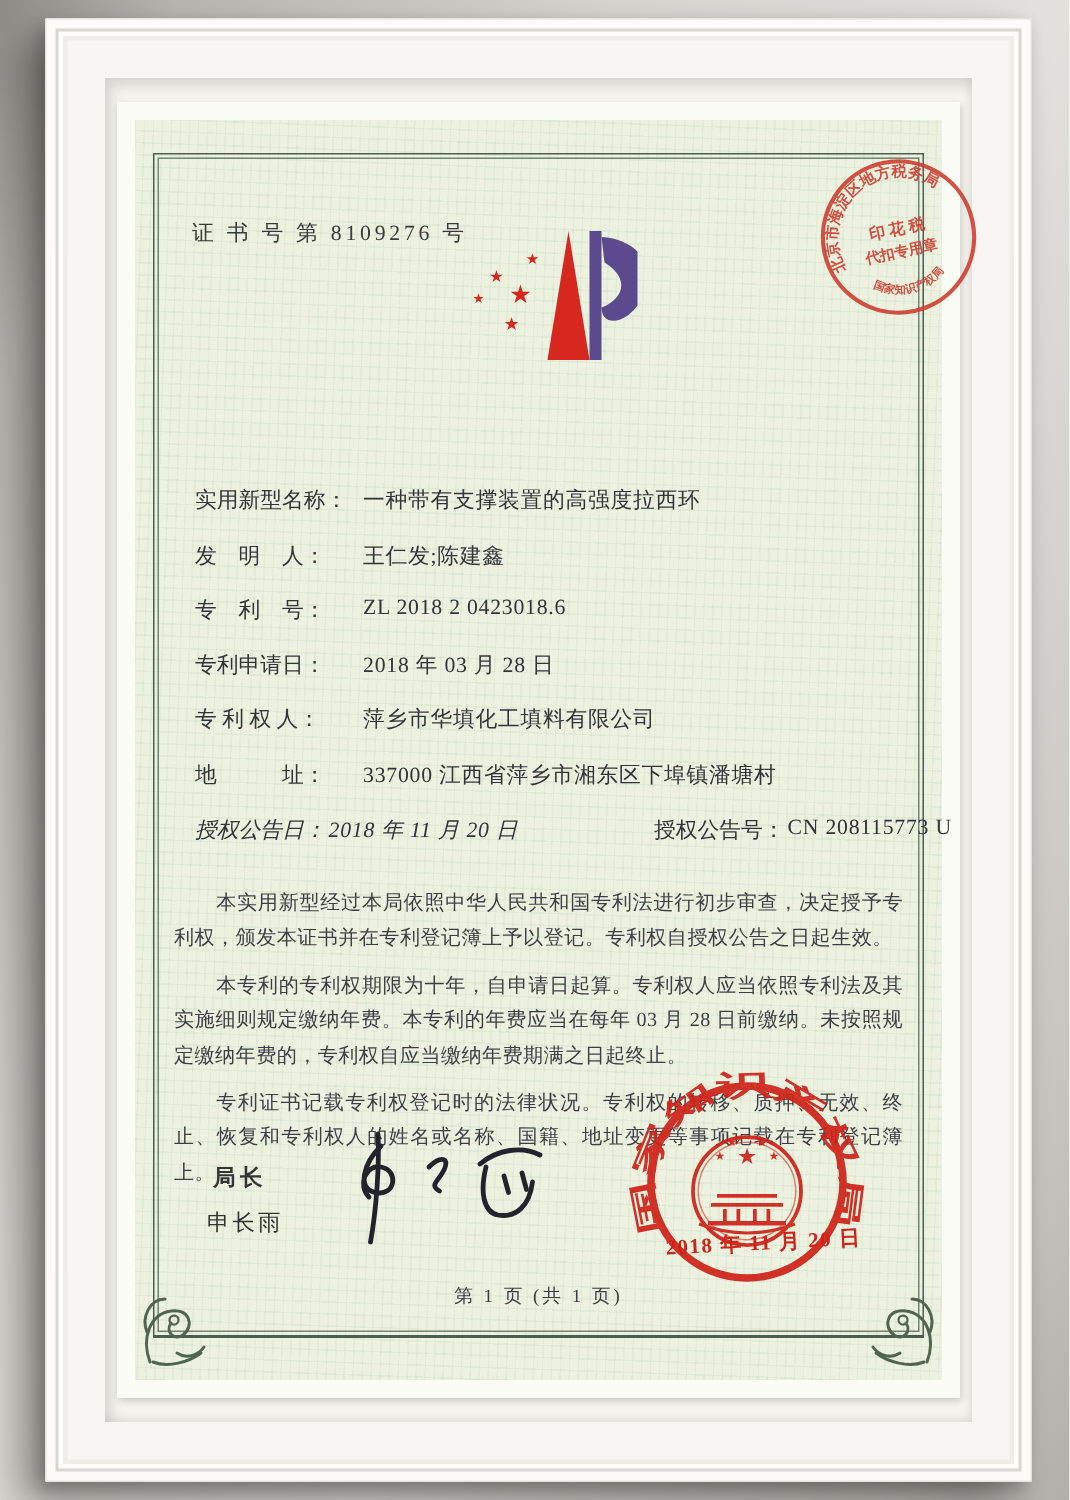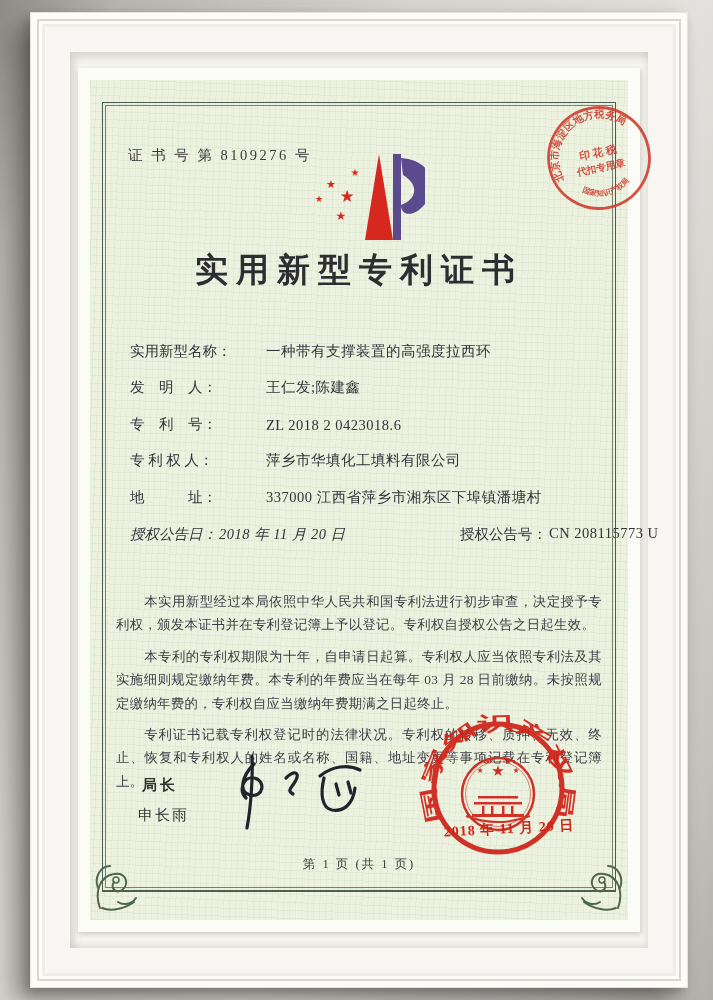--- a/index.html
+++ b/index.html
@@ -43,21 +43,21 @@
   .content{position:absolute;left:16px;right:16px;top:24px;bottom:30px;}
 
   .cert-no{position:absolute;left:22px;top:42px;font-size:14.5px;letter-spacing:2.5px;color:#3a3a3c;}
   .logo{position:absolute;left:189px;top:46px;width:130px;height:94px;}
   .tax-stamp{position:absolute;left:437px;top:-2px;width:112px;height:112px;
     transform:rotate(-12deg);opacity:.88;}
   .title{position:absolute;left:0;right:0;top:144px;text-align:center;
     font-size:33px;font-weight:bold;letter-spacing:8px;color:#2e2e32;}
 
   .fields{position:absolute;left:24px;right:0;top:220px;font-size:14.5px;color:#33333a;}
-  .frow{display:flex;height:36.6px;align-items:flex-end;gap:24px;}
+  .frow{display:flex;height:36.6px;align-items:flex-start;}
   .flabel{width:112px;white-space:pre;flex:none;}
   .fvalue{letter-spacing:.5px;white-space:pre;}
   .frow.announce .pair{display:flex;}
   .frow.announce .pair.left{width:306px;flex:none;font-style:italic;}
   .frow.announce .flabel{width:auto;margin-right:2px;}
 
   .paras{position:absolute;left:2px;right:2px;top:478px;font-size:13.4px;
     line-height:23.4px;color:#3e3e46;letter-spacing:.3px;text-align:justify;}
   .paras p{margin:8px;text-indent:2.1em;}
 
@@ -133,34 +133,37 @@
               <text fill="#cf3a2c" font-size="11" font-weight="bold">
                 <textPath href="#arcT" startOffset="4">北京市海淀区地方税务局</textPath>
               </text>
               <text fill="#cf3a2c" font-size="8" font-weight="bold">
                 <textPath href="#arcB" startOffset="1">国家知识产权局</textPath>
               </text>
               <text x="60" y="58" text-anchor="middle" fill="#cf3a2c" font-size="11.5" font-weight="bold">印 花 税</text>
               <text x="60" y="74" text-anchor="middle" fill="#cf3a2c" font-size="10.5" font-weight="bold">代扣专用章</text>
             </svg>
 
-            <div class="title">实用新型专利证书</div>
 
             <div class="fields">
               <div class="frow">
                 <span class="flabel">实用新型名称：</span>
                 <span class="fvalue">一种带有支撑装置的高强度拉西环</span>
               </div>
               <div class="frow">
                 <span class="flabel">发　明　人：</span>
                 <span class="fvalue">王仁发;陈建鑫</span>
               </div>
               <div class="frow">
                 <span class="flabel">专　利　号：</span>
                 <span class="fvalue">ZL 2018 2 0423018.6</span>
+              </div>
+              <div class="frow">
+                <span class="flabel">专利申请日：</span>
+                <span class="fvalue">2018 年 03 月 28 日</span>
               </div>
               <div class="frow">
                 <span class="flabel">专 利 权 人：</span>
                 <span class="fvalue">萍乡市华填化工填料有限公司</span>
               </div>
               <div class="frow">
                 <span class="flabel">地　　　址：</span>
                 <span class="fvalue">337000 江西省萍乡市湘东区下埠镇潘塘村</span>
               </div>
               <div class="frow announce">

